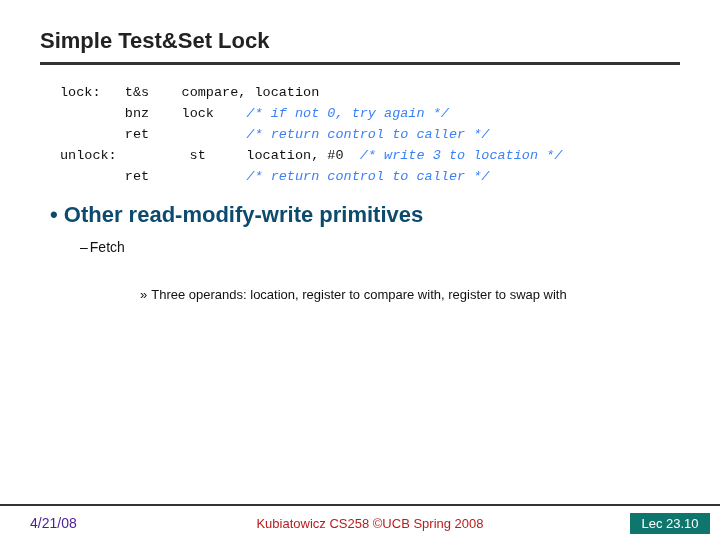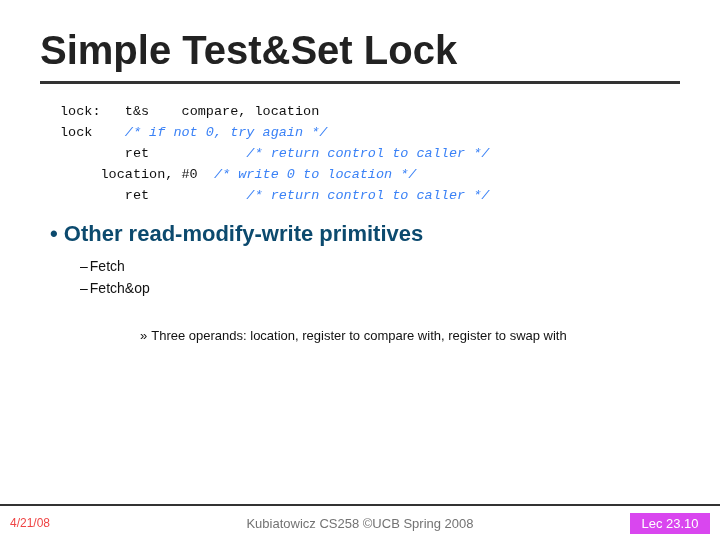--- a/index.html
+++ b/index.html
@@ -20,21 +20,21 @@
       flex-direction: column;
     }
 
     .title-area {
       border-bottom: 3px solid #333;
       padding-bottom: 8px;
       margin-bottom: 18px;
     }
 
     .slide-title {
-      font-size: 40px;
+      font-size: 22px;
       font-weight: bold;
       color: #222;
       font-family: Arial, Helvetica, sans-serif;
     }
 
     .code-block {
       font-family: 'Courier New', Courier, monospace;
       font-size: 13.5px;
       color: #111;
       line-height: 1.55;
@@ -105,39 +105,40 @@
       left: 0;
       right: 0;
       display: flex;
       align-items: center;
       border-top: 2px solid #333;
       height: 36px;
       padding: 0 10px;
     }
 
     .footer-left {
-      font-size: 12px;
-      color: #ef4444;
+      font-size: 14px;
+      color: #4c1d95;
       font-family: Arial, Helvetica, sans-serif;
       width: 80px;
+      margin-left: 20px;
     }
 
     .footer-center {
       flex: 1;
       text-align: center;
       font-size: 13px;
-      color: #737373;
+      color: #b91c1c;
       font-family: Arial, Helvetica, sans-serif;
     }
 
     .footer-right {
       font-size: 13px;
       color: #111;
       font-family: Arial, Helvetica, sans-serif;
-      background: #d946ef;
+      background: #0f766e;
       color: #fff;
       padding: 3px 8px;
       width: 80px;
       text-align: center;
     }
 
     .italic-comment {
       font-style: italic;
       color: #3b82f6;
     }
@@ -150,44 +151,43 @@
   <div class="title-area">
     <h1 class="slide-title">Simple Test&amp;Set Lock</h1>
   </div>
 
   <div class="code-block">
     <div class="code-line">
       <span>lock:   t&amp;s    </span>
       <span>compare, location</span>
     </div>
     <div class="code-line">
+      <span>        bnz    </span>
       <span>lock    <span class="italic-comment">/* if not 0, try again */</span></span>
     </div>
     <div class="code-line">
       <span>        ret    </span>
       <span>        <span class="italic-comment">/* return control to caller */</span></span>
     </div>
     <div class="code-line">
-      <span>     location, #0  <span class="italic-comment">/* write 0 to location */</span></span>
+      <span>unlock:         st</span>
+      <span>     location, #0  <span class="italic-comment">/* write 3 to location */</span></span>
     </div>
     <div class="code-line">
       <span>        ret    </span>
       <span>        <span class="italic-comment">/* return control to caller */</span></span>
     </div>
   </div>
 
   <div class="bullet-section">
     <div class="bullet-large">Other read-modify-write primitives</div>
     <div class="sub-bullets">
       <div class="sub-bullet-item">
         <span>Fetch</span>
       </div>
-      <div class="sub-bullet-item">
-        <span>Fetch&amp;op</span>
-      </div>
       <div class="sub-sub-bullets">
         <div class="sub-sub-item">
           <span>Three operands: location, register to compare with, register to swap with</span>
         </div>
       </div>
     </div>
   </div>
 
 
   <div class="footer">

